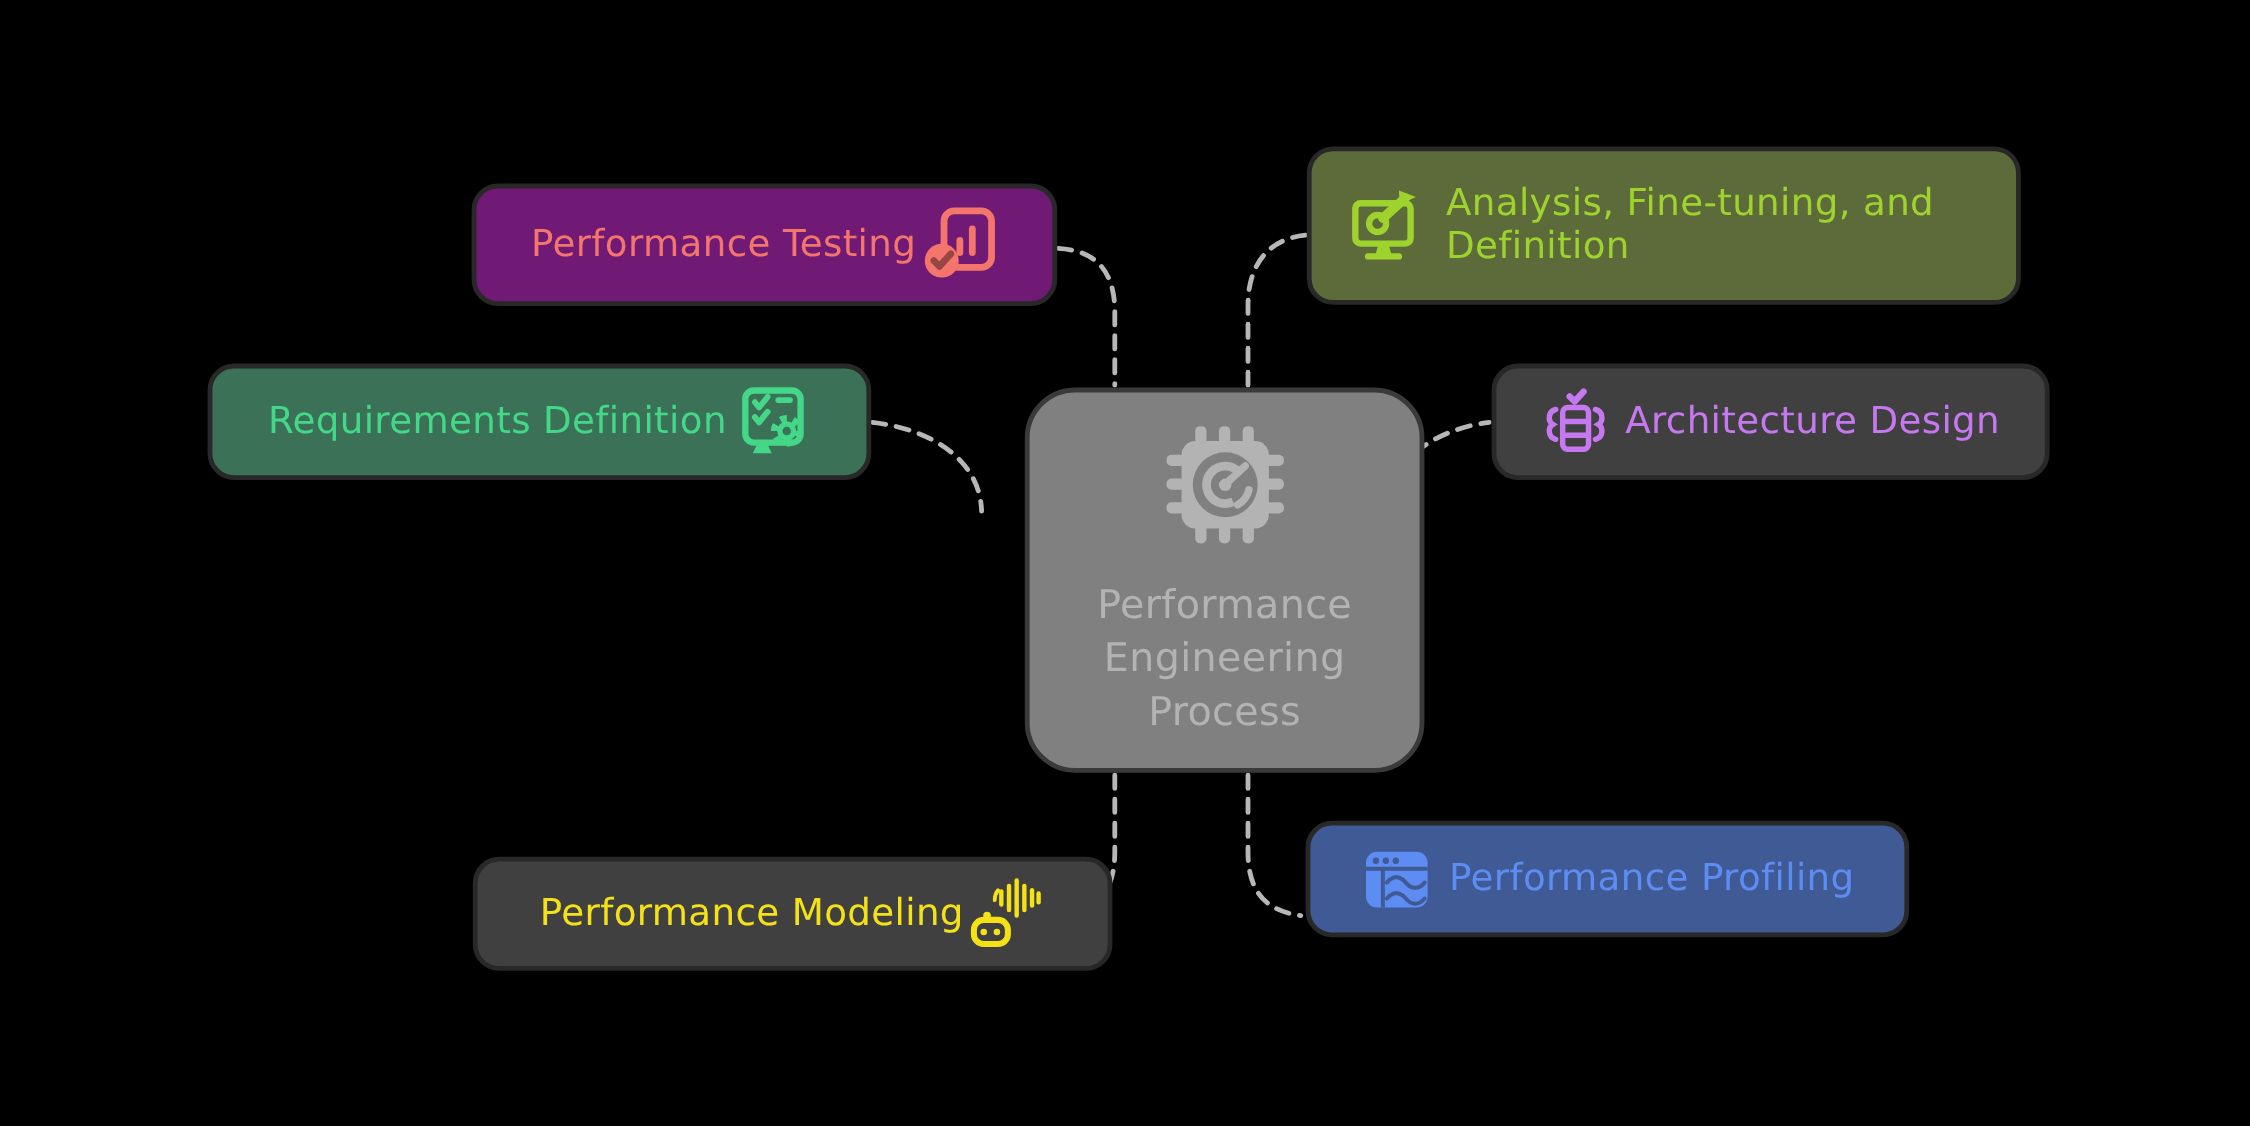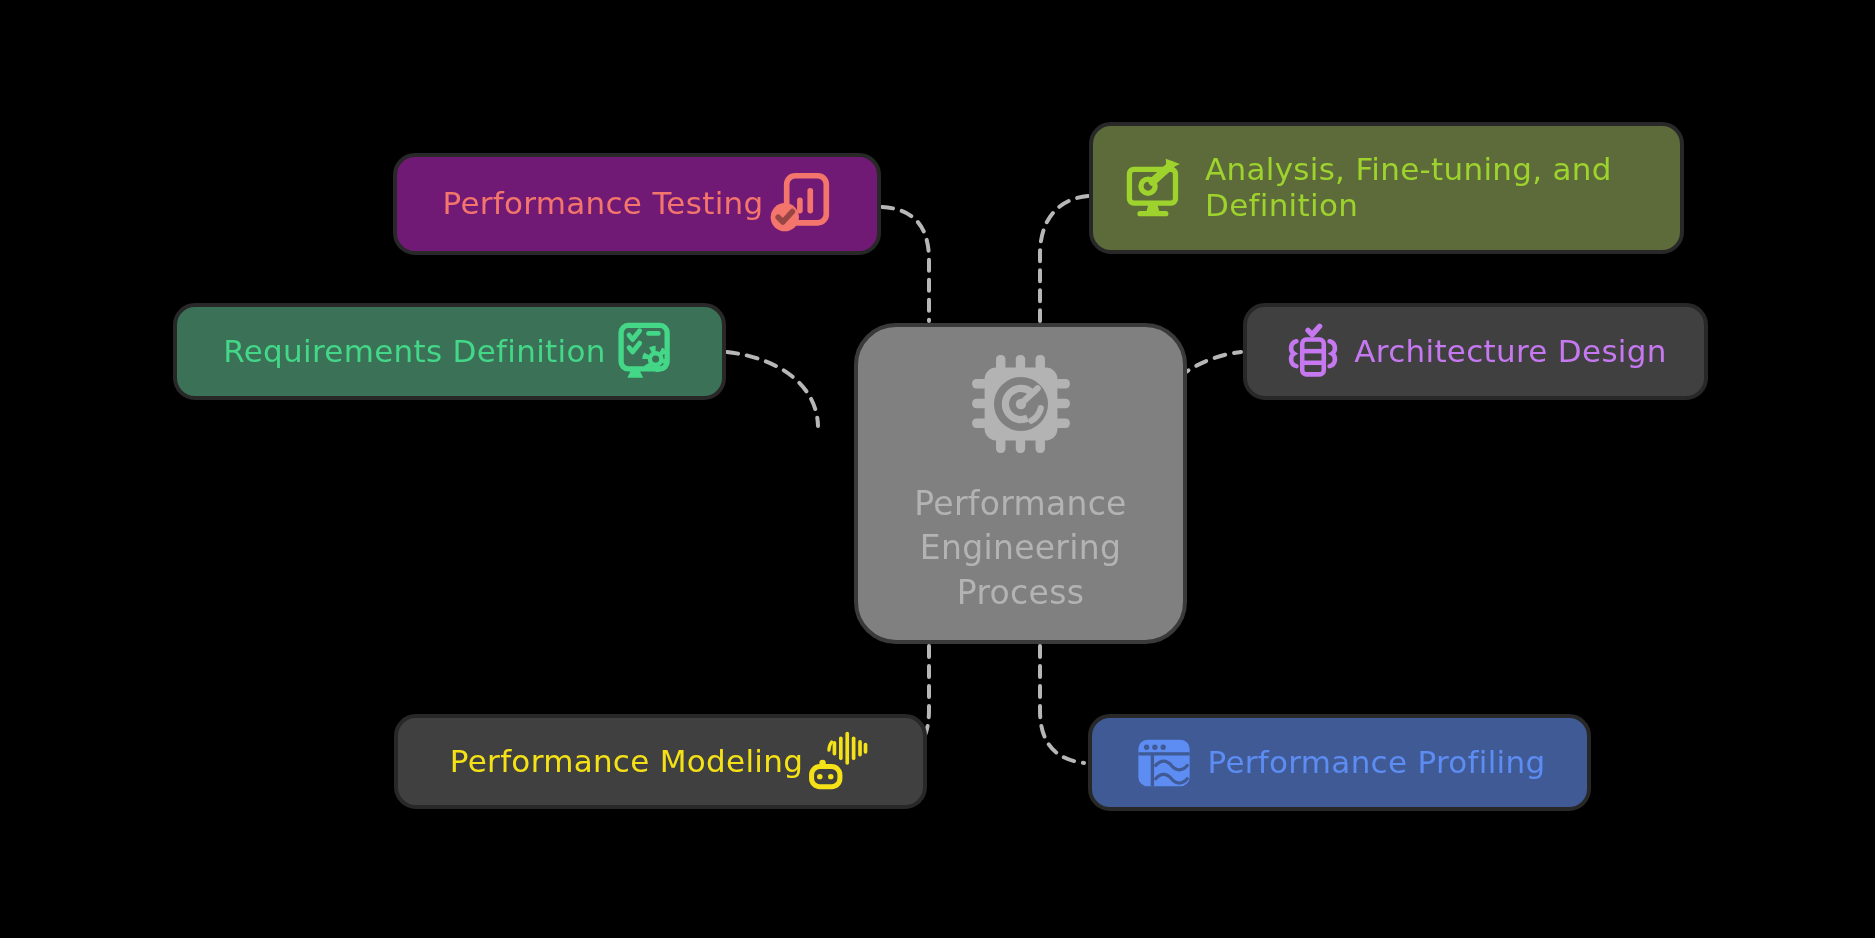--- a/index.html
+++ b/index.html
@@ -18,21 +18,21 @@
     left:818px;top:323px;width:333px;height:321px;border-radius:42px;border-color:#3a3a3a;
     flex-direction:column;gap:26px;font-size:33px;text-align:center;white-space:normal;margin-left:36px;
   }
   #node-center .lbl{width:250px;line-height:1.35;}
   #node-testing     {left:393px;top:153px;width:488px;height:102px;font-size:31px;gap:2px;}
   #node-analysis    {left:1089px;top:122px;width:595px;height:132px;font-size:31px;gap:18px;justify-content:flex-start;padding-left:32px;white-space:normal;}
   #node-analysis .lbl{text-align:left;}
   #node-requirements{left:173px;top:303px;width:553px;height:97px;font-size:31px;gap:8px;}
   #node-architecture{left:1243px;top:303px;width:465px;height:97px;font-size:31px;gap:12px;}
   #node-modeling    {left:350px;top:714px;width:533px;height:95px;font-size:31px;gap:4px;}
-  #node-profiling   {left:1088px;top:714px;width:503px;height:97px;font-size:31px;gap:14px;}
+  #node-profiling   {left:1088px;top:684px;width:503px;height:97px;font-size:31px;gap:14px;}
 </style>
 </head>
 <body>
 
 <div id="canvas" style="background: rgb(0, 0, 0);">
 
   <svg id="connector-layer" viewBox="0 0 1875 938" fill="none" stroke="#b7b7b7" stroke-width="4" stroke-dasharray="11 9" stroke-linecap="round">
     <path d="M 882 207 C 917 209 929 230 929 260 L 929 321"></path>
     <path d="M 1088 196 C 1056 199 1040 222 1040 254 L 1040 321"></path>
     <path d="M 727 352 C 780 358 817 386 818 426"></path>

